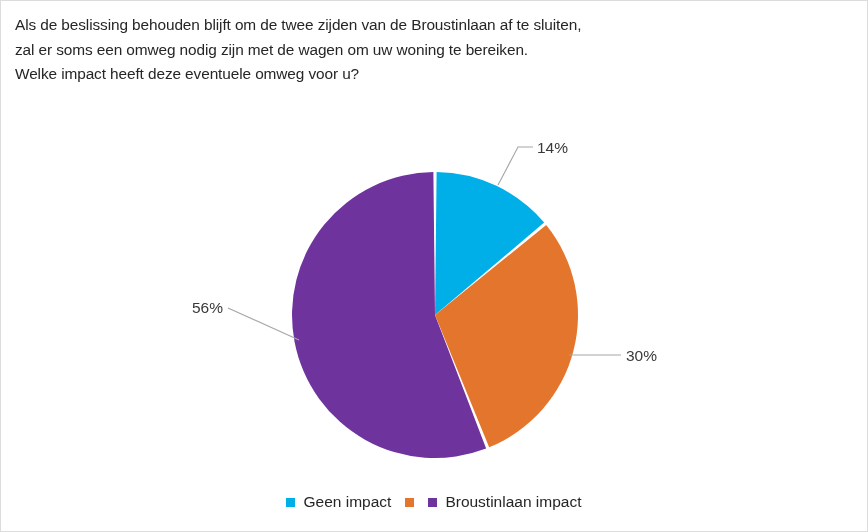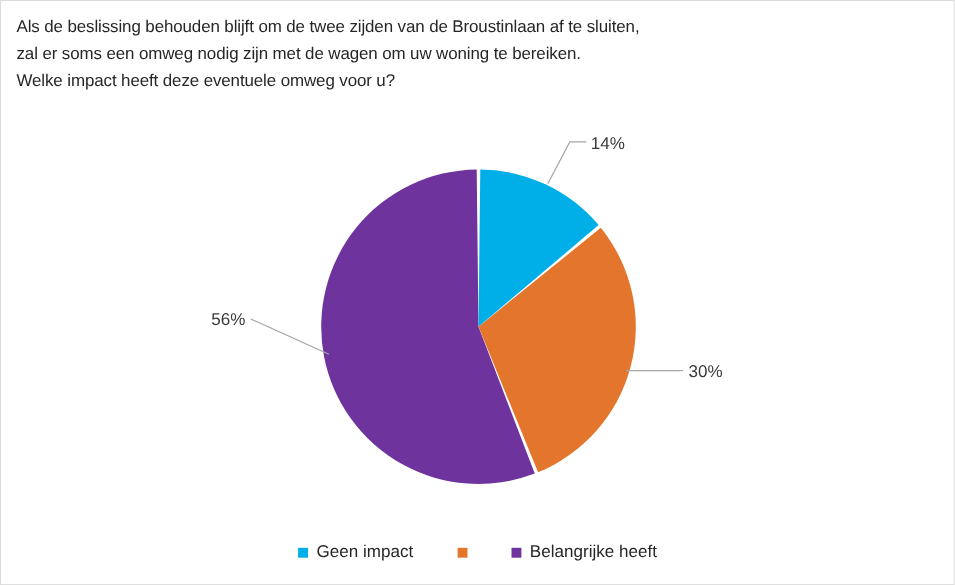--- a/index.html
+++ b/index.html
@@ -27,21 +27,21 @@
     width: 760px;
     font-size: 15.4px;
     line-height: 24.5px;
     color: #262626;
     letter-spacing: -0.1px;
     white-space: pre-line;
   }
   #plot-area {
     position: absolute;
     left: 0;
-    top: 82px;
+    top: 100px;
     width: 786px;
     height: 380px;
   }
   #pie-svg {
     display: block;
   }
   .slice-label {
     font-family: "Liberation Sans", sans-serif;
     font-size: 15.5px;
     fill: #3a3a3a;
@@ -52,21 +52,21 @@
     fill: none;
   }
   #legend {
     position: absolute;
     left: 0;
     top: 492px;
     width: 866px;
     display: flex;
     justify-content: center;
     align-items: center;
-    gap: 40px;
+    gap: 14px;
   }
   .legend-item {
     display: flex;
     align-items: center;
     gap: 8px;
   }
   .legend-swatch {
     width: 9px;
     height: 9px;
     display: block;
@@ -113,18 +113,18 @@
       <span class="legend-swatch" style="background:#00AEE8"></span>
       <span class="legend-label">Geen impact</span>
     </div>
 
     <div class="legend-item">
       <span class="legend-swatch" style="background:#E3762C"></span>
     </div>
 
     <div class="legend-item">
       <span class="legend-swatch" style="background:#6F339E"></span>
-      <span class="legend-label">Belangrijke heeft</span>
+      <span class="legend-label">Broustinlaan impact</span>
     </div>
 
   </div>
 
 </div>
 
 </body></html>

